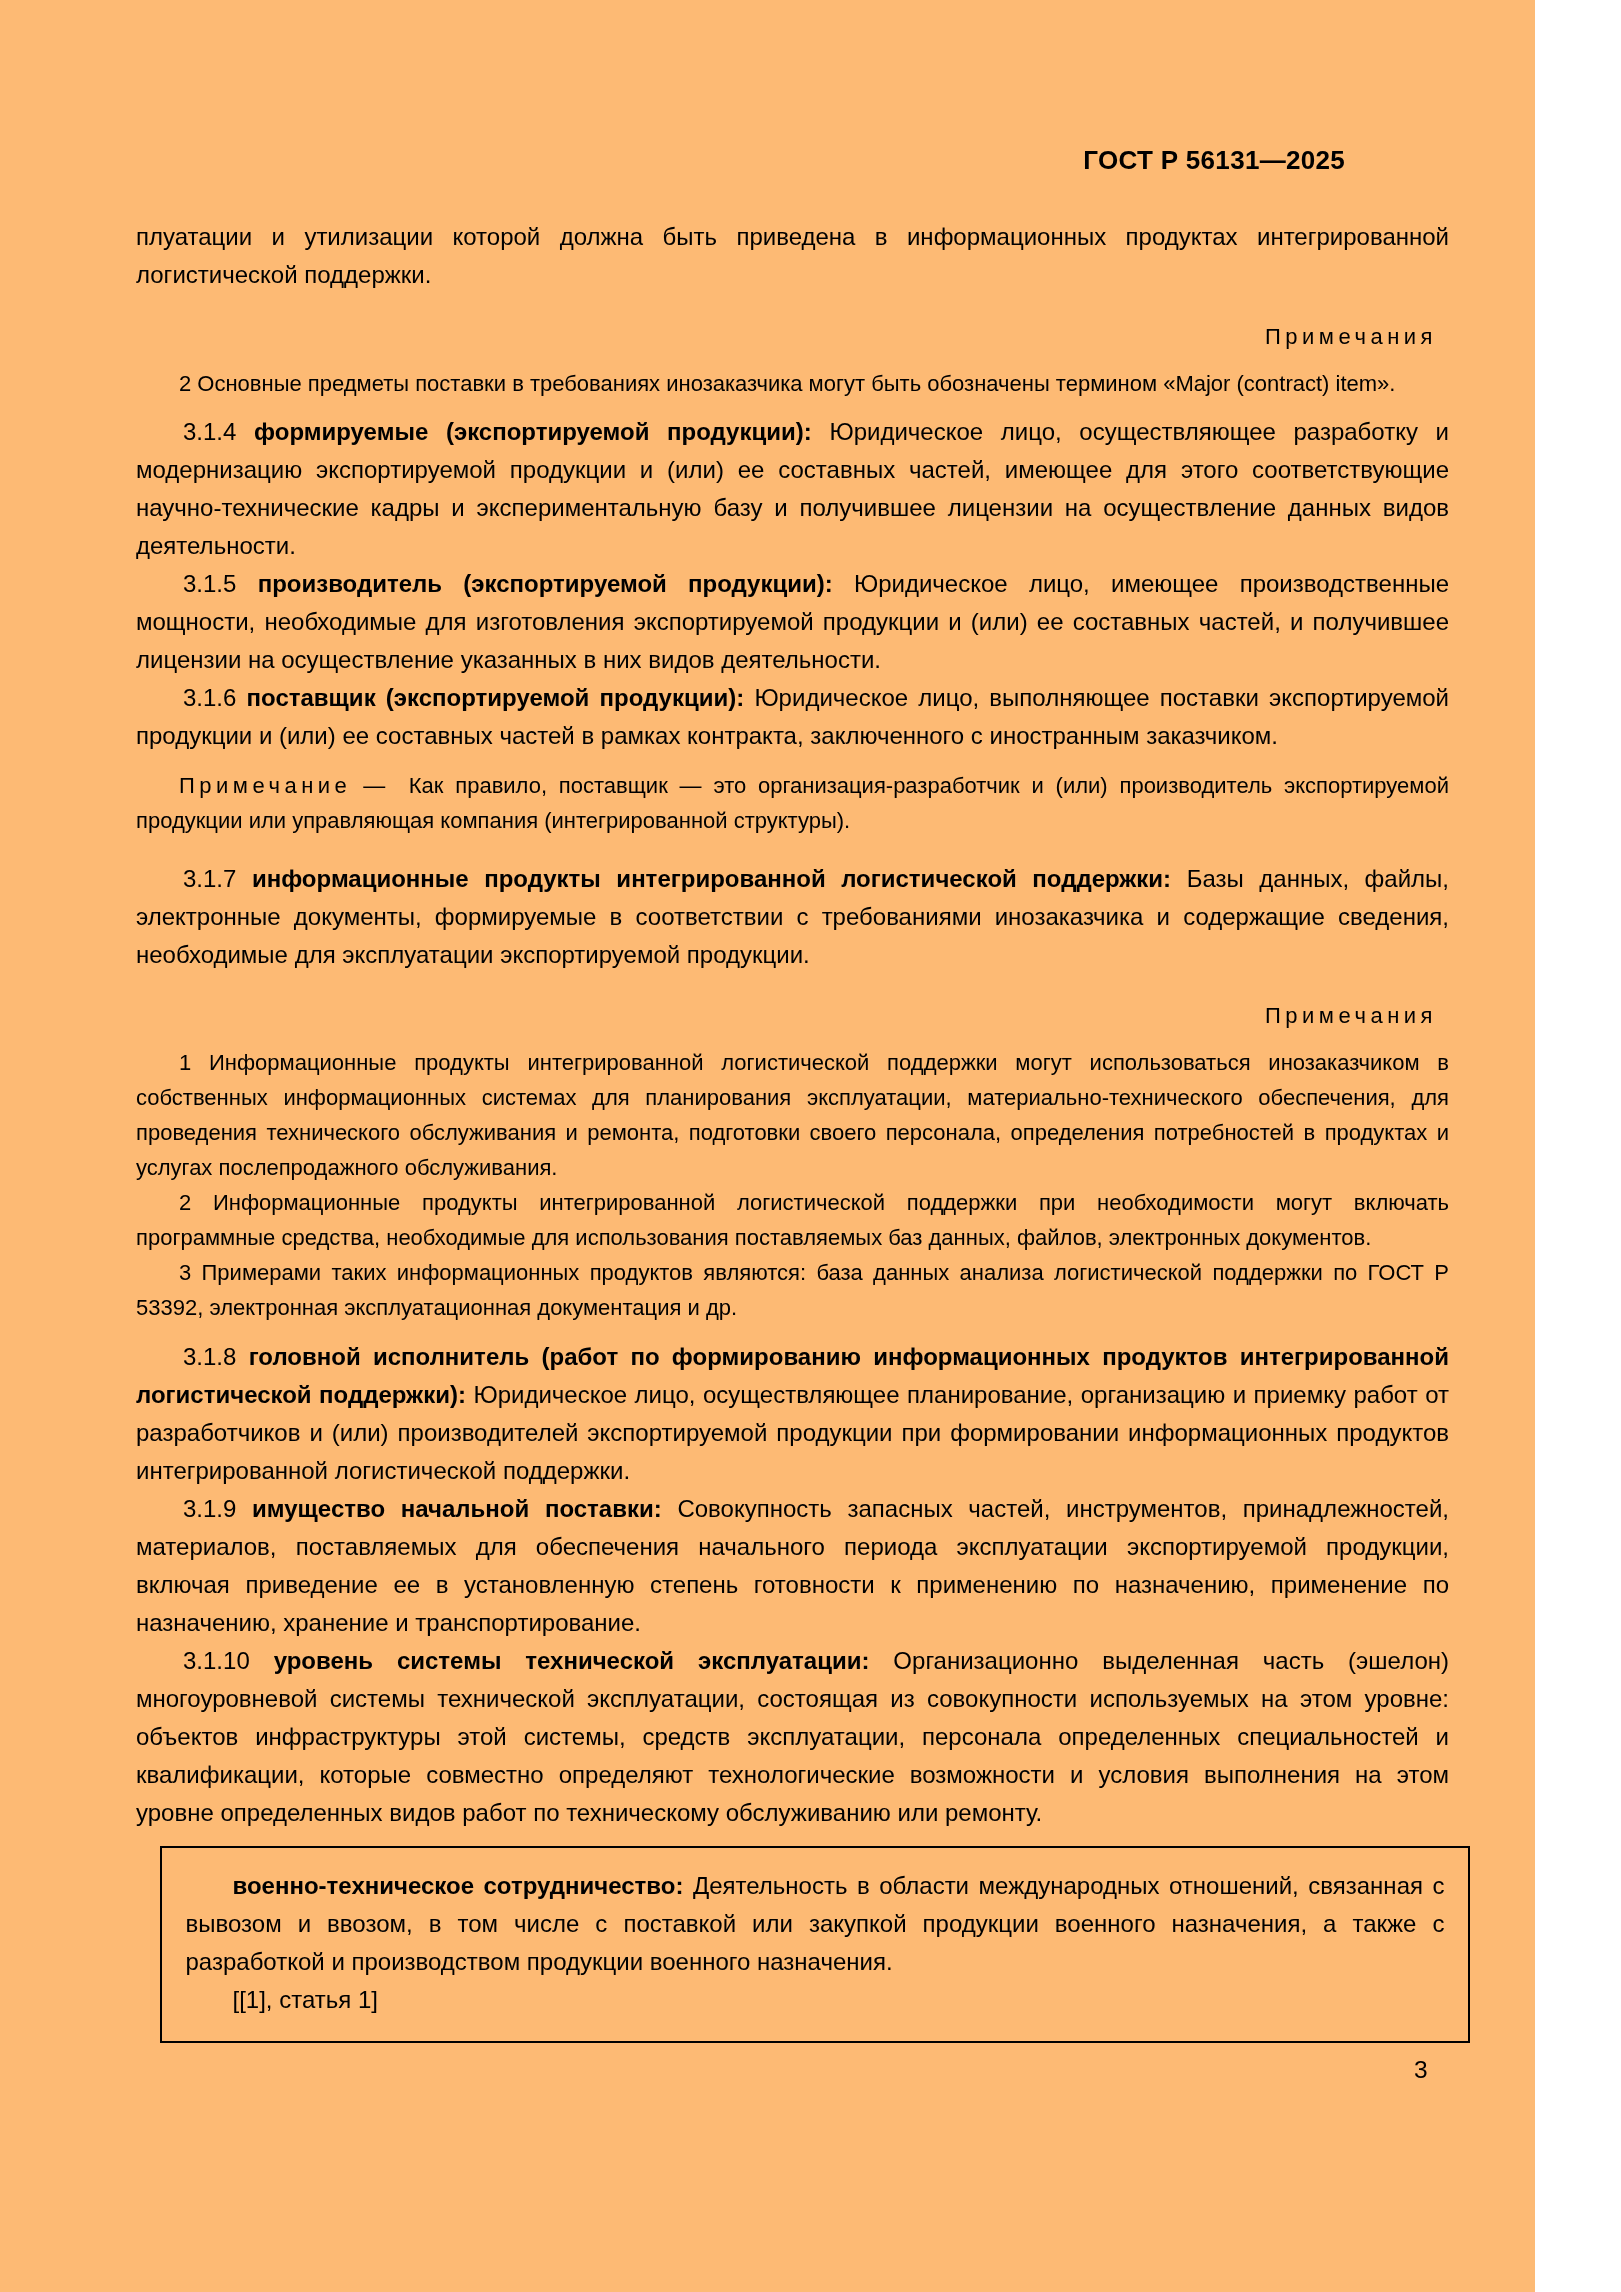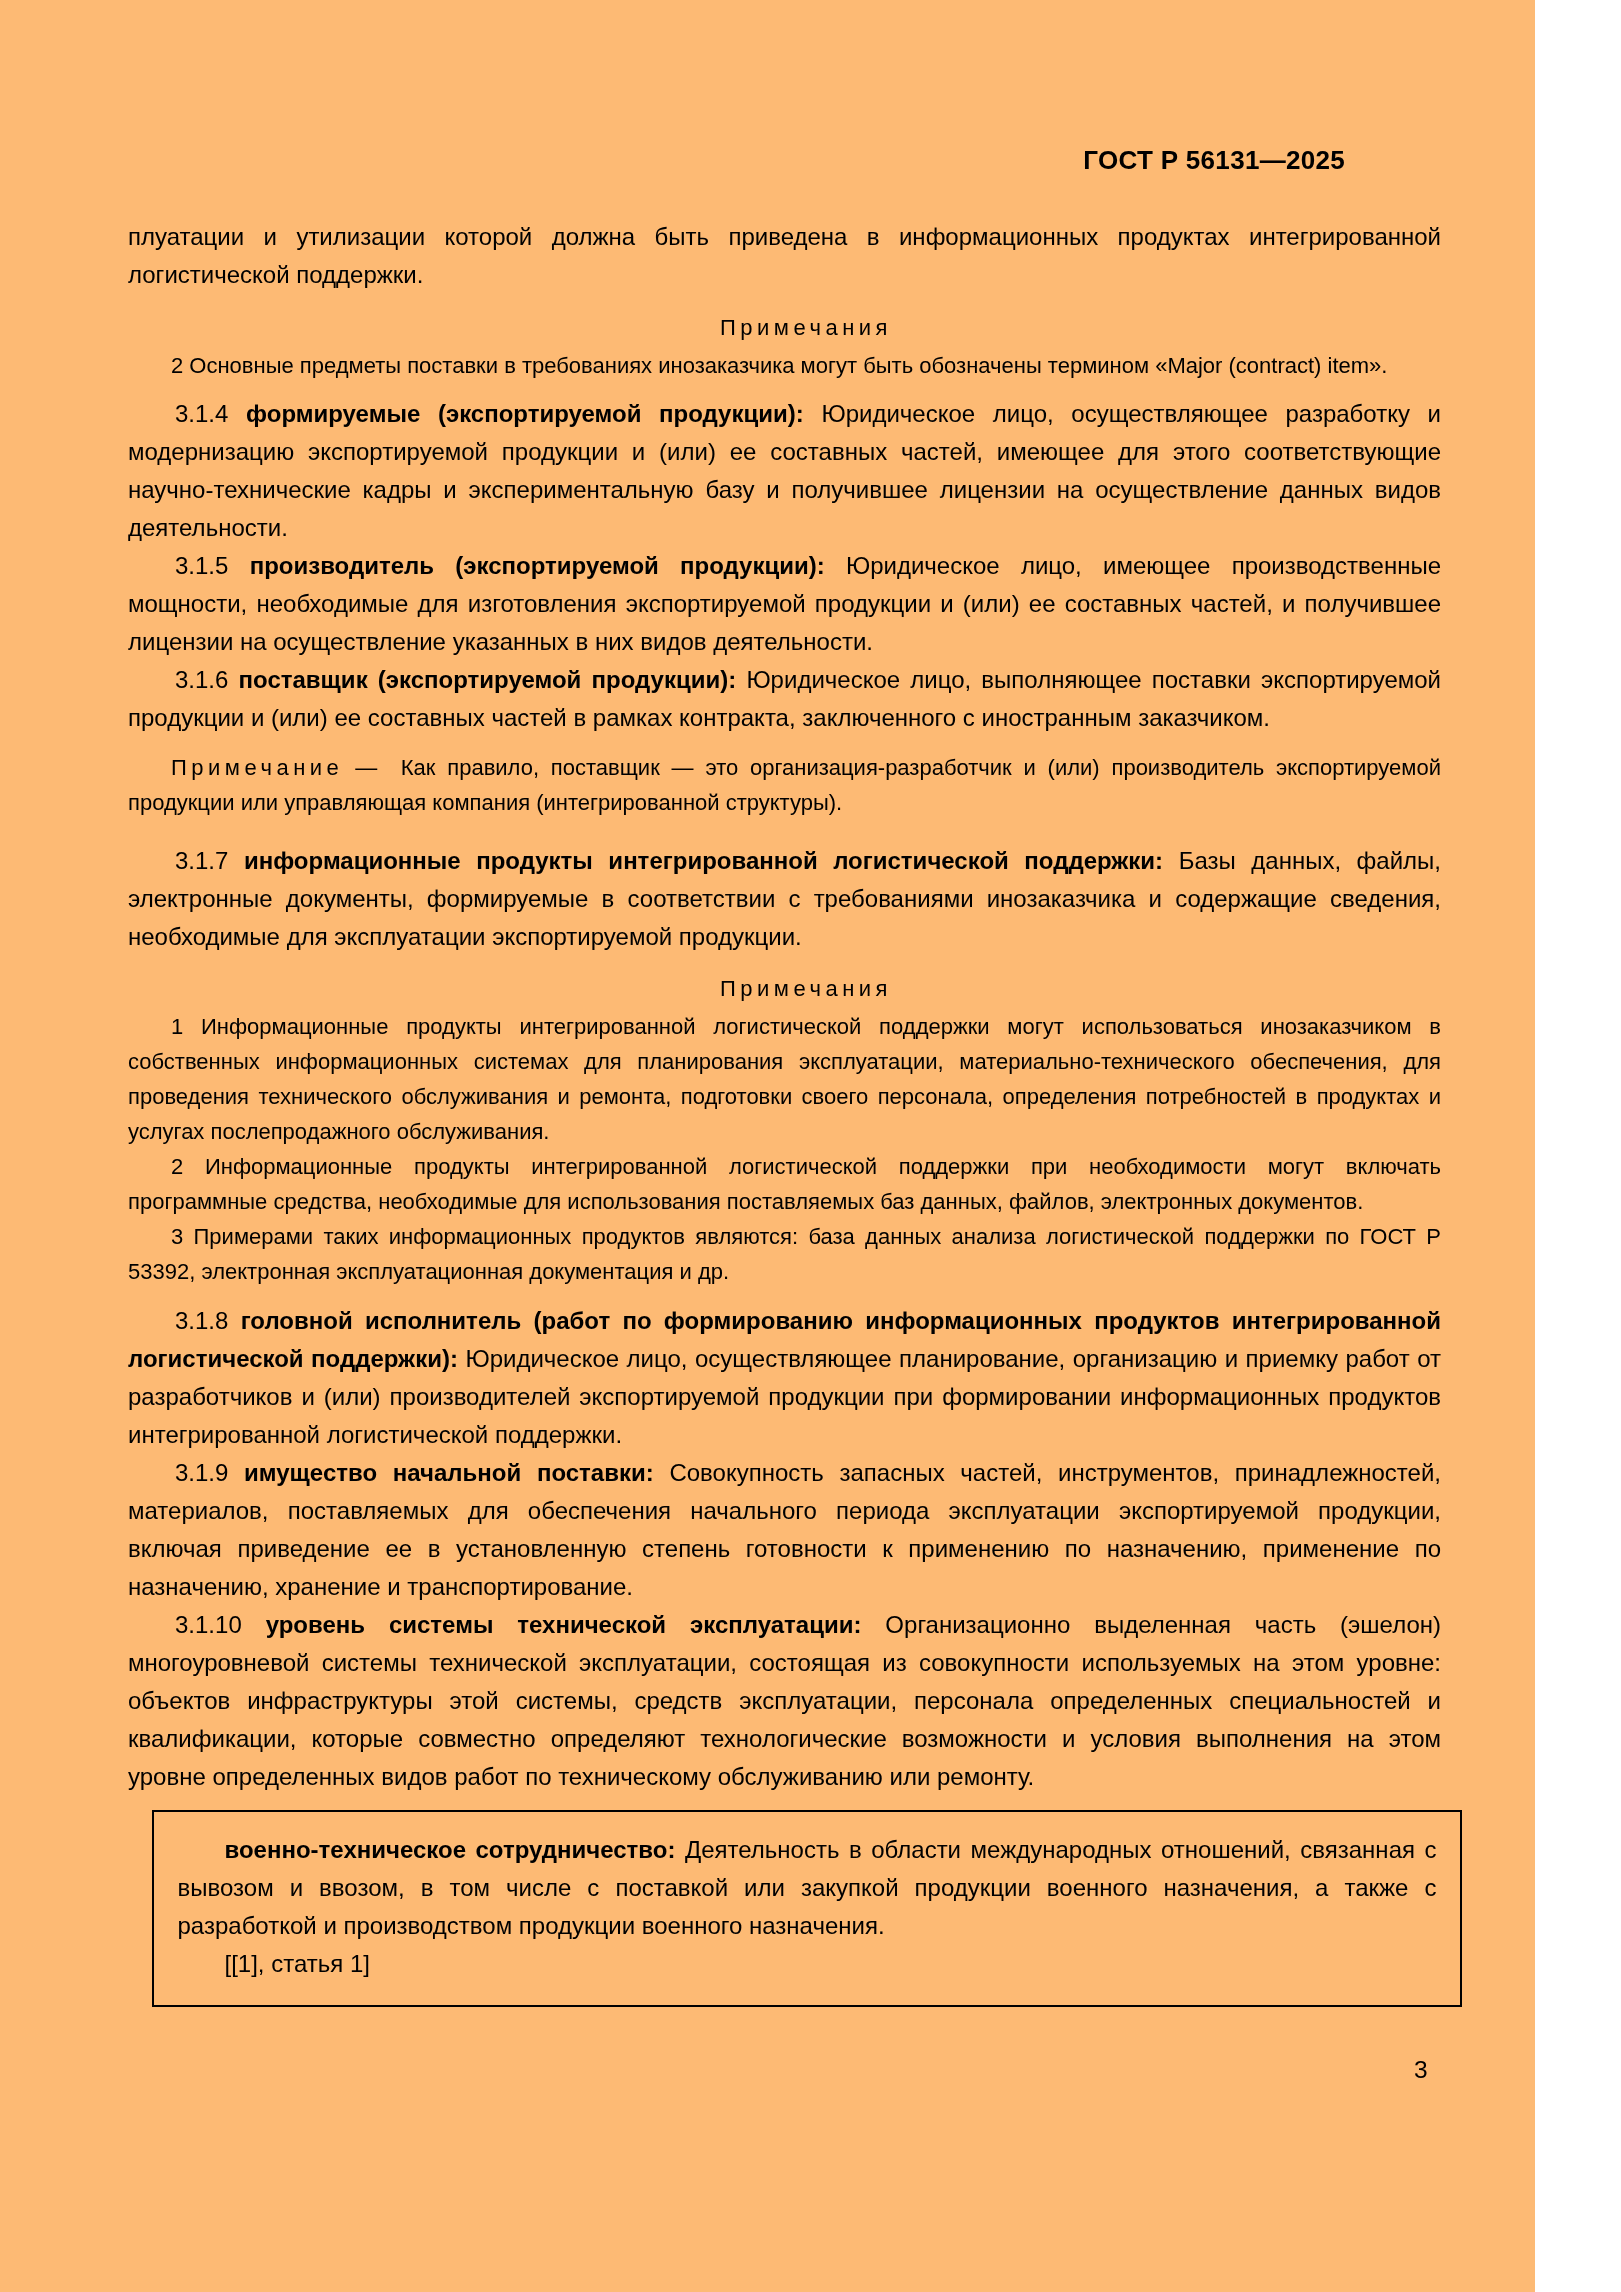--- a/index.html
+++ b/index.html
@@ -23,21 +23,21 @@
     position: absolute;
     top: 145px;
     right: 190px;
     font-size: 26px;
     font-weight: bold;
     letter-spacing: 0.3px;
     white-space: nowrap;
   }
   .content {
     position: absolute;
-    left: 128px;
+    left: 136px;
     top: 218px;
     width: 1313px;
   }
   p {
     margin: 0;
     font-size: 24px;
     line-height: 38px;
     text-align: justify;
     text-justify: inter-word;
     -webkit-hyphens: none;
@@ -59,22 +59,22 @@
     font-size: 22px;
     line-height: 35px;
     text-indent: 0;
     text-align: justify;
   }
   .note-head {
     font-size: 22px;
     line-height: 35px;
     letter-spacing: 4.5px;
     text-indent: 43px;
-    margin: 3px;
-    text-align: center;
+    margin: 12px;
+    text-align: right;
   }
   .gap-sm { height: 12.7px; }
   .gap-md { height: 21.6px; }
   .term { font-weight: bold; }
   .boxed {
     border: 2.9px solid #000000;
     box-sizing: border-box;
     width: 1310px;
     margin-top: 13.7px;
     padding: 19.6px 23.5px 21.6px 23.5px;

